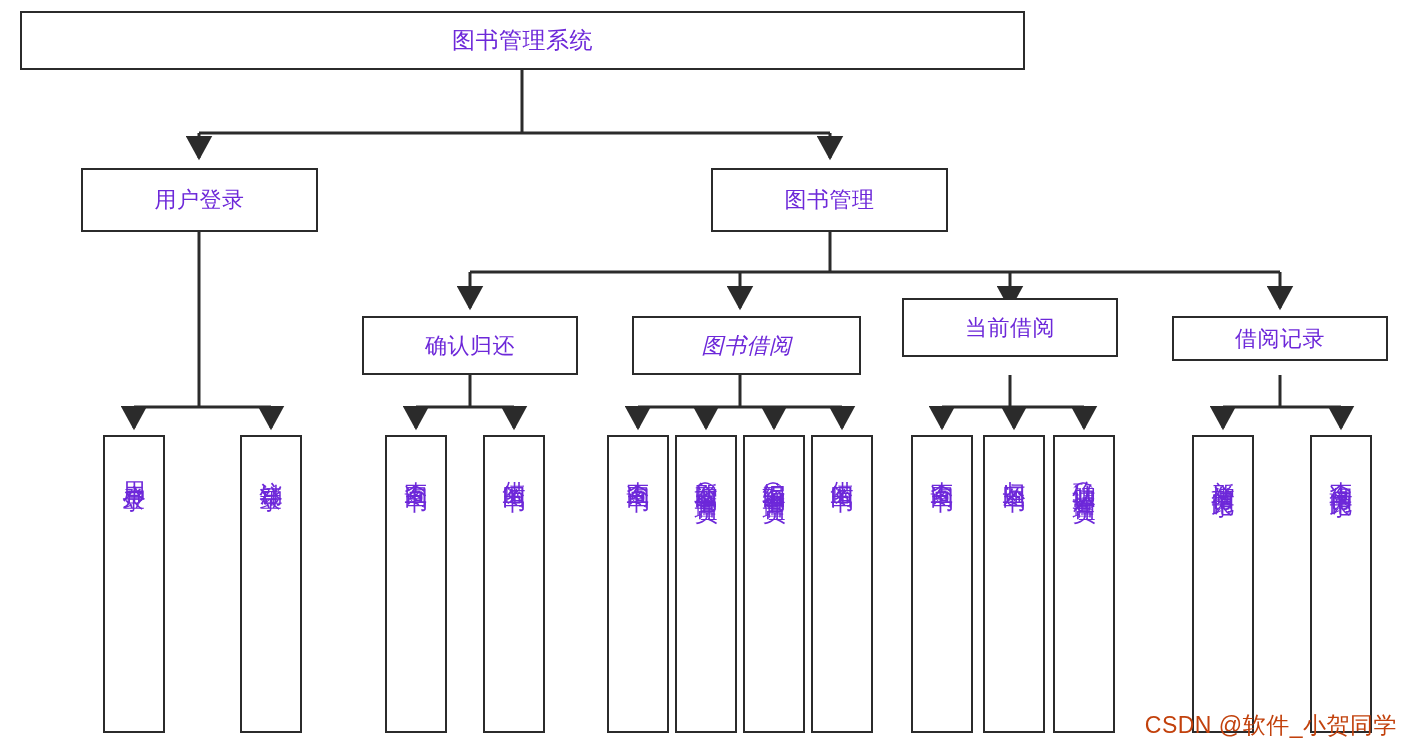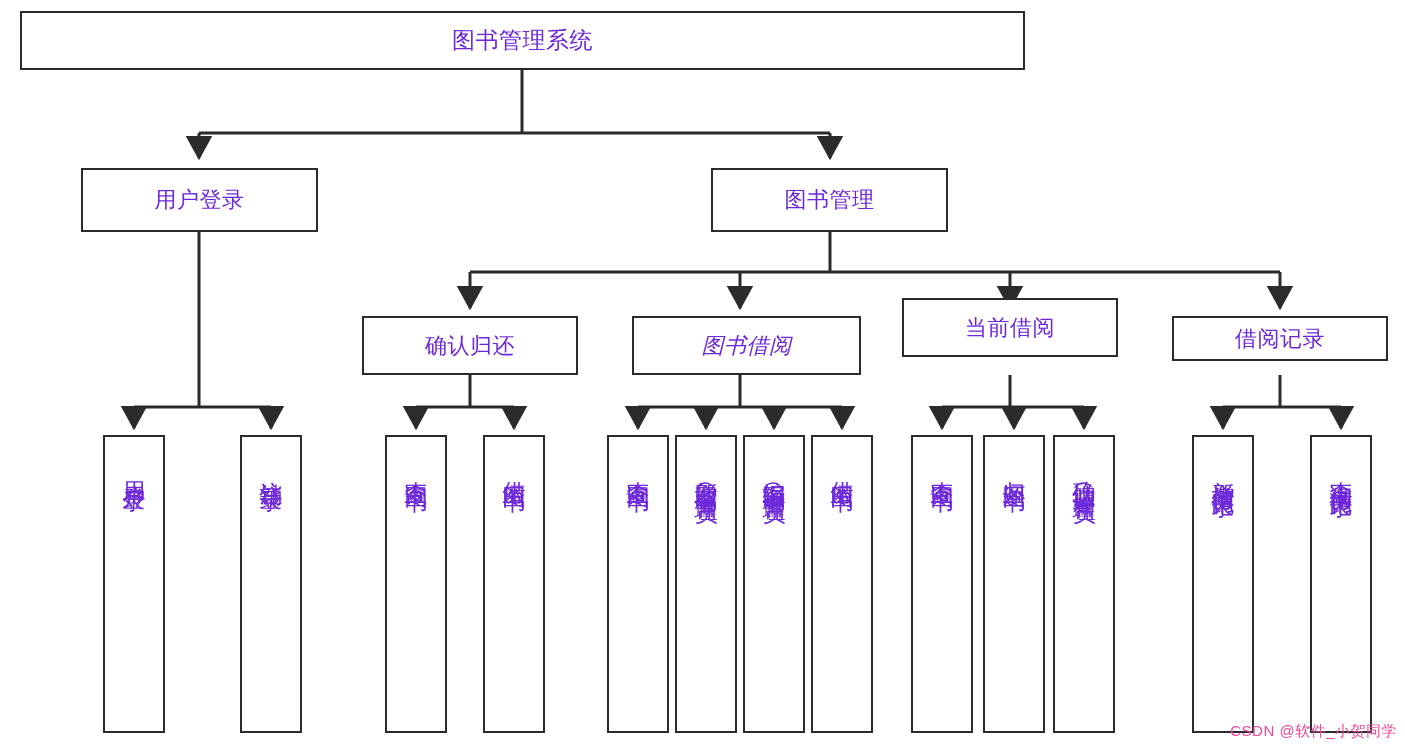--- a/index.html
+++ b/index.html
@@ -52,22 +52,22 @@
     font-size: 23px;
     letter-spacing: 3px;
     line-height: 1;
     white-space: nowrap;
   }
   #root-node .lbl { font-size: 23px; }
   .watermark {
     position: absolute;
     right: 8px;
     bottom: 6px;
-    font-size: 15px;
-    color: #ec4899;
+    font-size: 23px;
+    color: #c2410c;
     letter-spacing: 0.5px;
     user-select: none;
   }
 </style>
 </head>
 <body>
 
 <div id="canvas">
 
   <svg id="wires" viewBox="0 0 1405 747">

